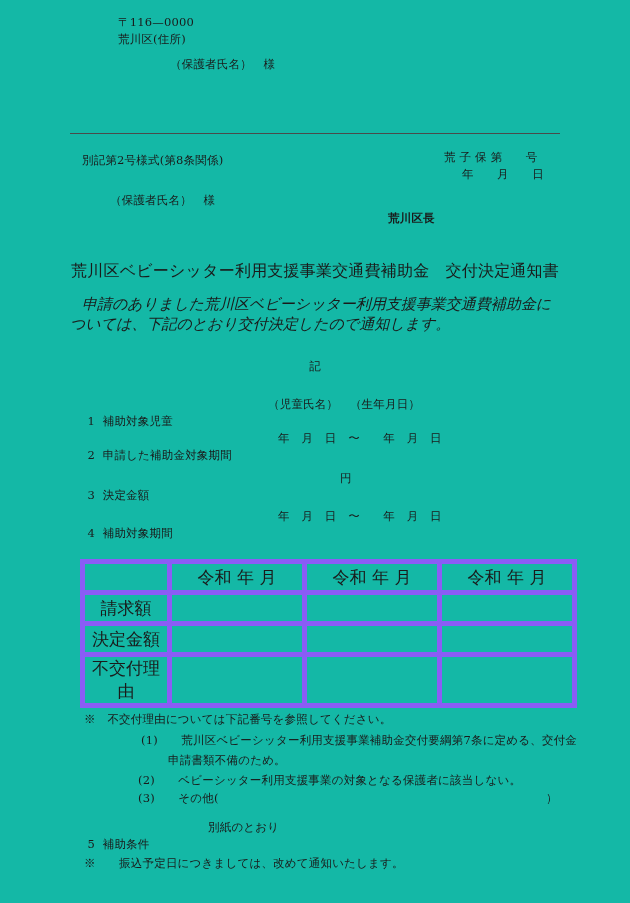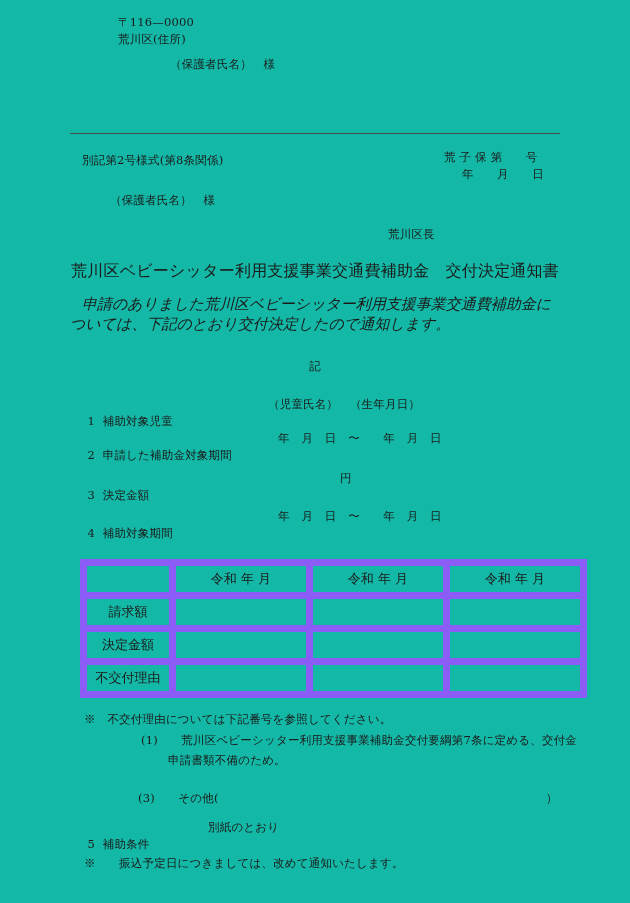--- a/index.html
+++ b/index.html
@@ -38,21 +38,21 @@
     width: 490px;
     height: 0;
     border-top: 1px solid #4a4a4a;
   }
 
   
   #form-id      { left: 82px;  top: 152px; }
   #doc-number   { left: 444px; top: 149px; }
   #doc-date     { left: 462px; top: 166px; }
   #to-guardian  { left: 110px; top: 192px; }
-  #issuer       { left: 388px; top: 226px; }
+  #issuer       { left: 388px; top: 210px; font-weight: bold; }
 
   
   #doc-title {
     left: 0; top: 262px;
     width: 630px;
     text-align: center;
     font-size: 16px;
   }
 
   
@@ -87,23 +87,23 @@
 
   
   #grid-table {
     left: 80px;
     top: 559px;
     width: 473px;
     border-collapse: collapse;
     table-layout: fixed;
   }
   #grid-table td {
-    border: 7px solid #8b5cf6;
+    border: 5px solid #8b5cf6;
     height: 26px;
-    font-size: 13px;
+    font-size: 17px;
     padding: 0;
     text-align: center;
     vertical-align: middle;
   }
   #grid-table td.rowlabel { width: 82px; }
   #grid-table td.datacol  { width: 130px; }
 
   
   #note-head { left: 84px;  top: 711px; }
   #note1 { left: 141px; top: 732px; }
@@ -182,20 +182,21 @@
         <td class="datacol"></td>
         <td class="datacol"></td>
         <td class="datacol"></td>
       </tr>
     </tbody>
   </table>
 
   <div class="abs t" id="note-head">※　不交付理由については下記番号を参照してください。</div>
   <div class="abs t" id="note1">(1)　　荒川区ベビーシッター利用支援事業補助金交付要綱第7条に定める、交付金</div>
   <div class="abs t" id="note1b">申請書類不備のため。</div>
+  <div class="abs t" id="note2">(2)　　ベビーシッター利用支援事業の対象となる保護者に該当しない。</div>
   <div class="abs t" id="note3">(3)　　その他(</div>
   <div class="abs t" id="note3-close">）</div>
 
   <div class="abs t item-row" id="item5">
     <span>5</span><span>&nbsp;&nbsp;</span><span>補助条件</span>
   </div>
   <div class="abs t" id="item5-val">別紙のとおり</div>
 
   <div class="abs t" id="footnote">※　　振込予定日につきましては、改めて通知いたします。</div>
 

